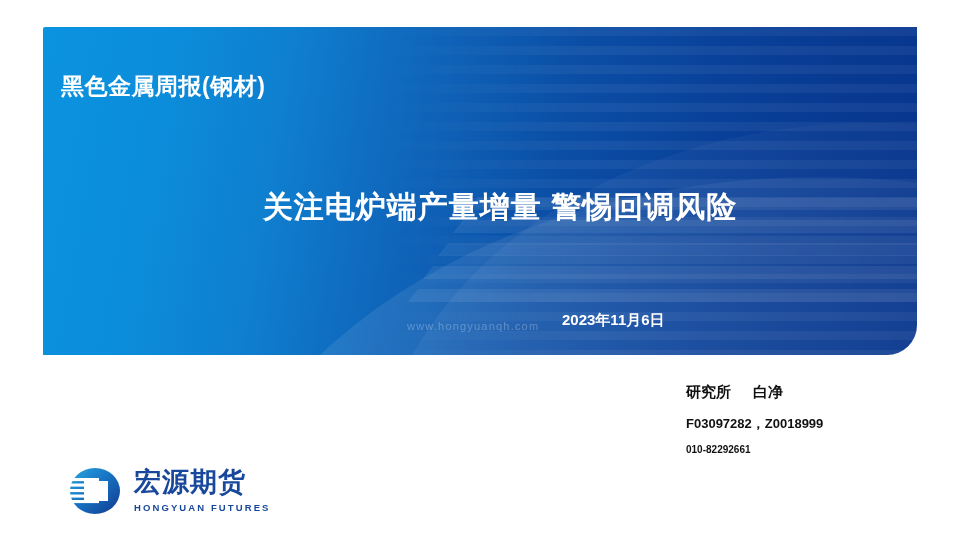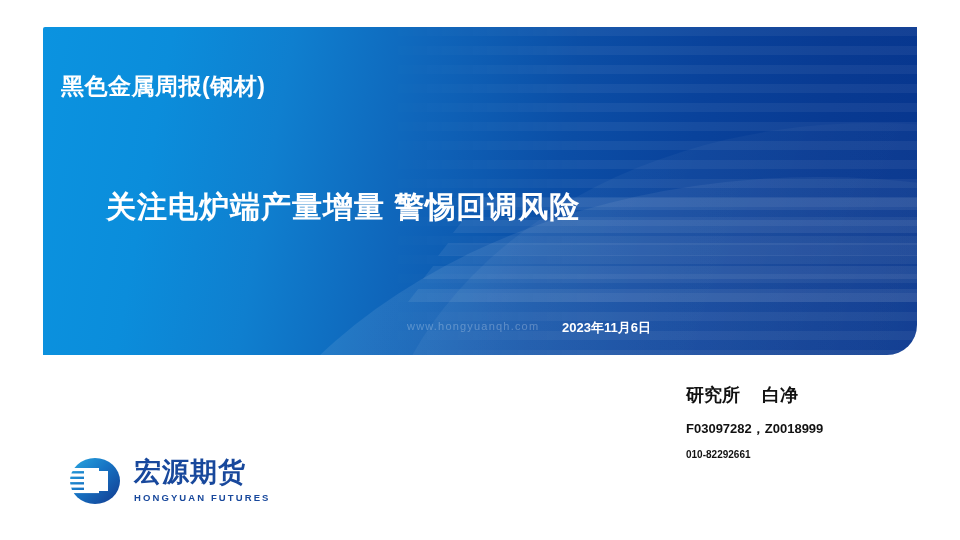--- a/index.html
+++ b/index.html
@@ -86,59 +86,59 @@
     font-weight: bold;
     letter-spacing: 0.5px;
     white-space: nowrap;
   }
 
   #main-heading {
     position: absolute;
     left: 0;
     right: 0;
     top: 160px;
-    text-align: left;
+    text-align: center;
     color: #ffffff;
     font-size: 30px;
     font-weight: bold;
     letter-spacing: 1px;
     white-space: nowrap;
-    padding-left: 63px;
+    padding-left: 40px;
   }
 
   #watermark {
     position: absolute;
     left: 364px;
     top: 293px;
     color: rgba(255,255,255,0.26);
     font-size: 11px;
     letter-spacing: 1.2px;
     white-space: nowrap;
   }
 
   #banner-date {
     position: absolute;
     left: 519px;
-    top: 292px;
+    top: 284px;
     color: #ffffff;
-    font-size: 13px;
+    font-size: 15px;
     font-weight: bold;
     white-space: nowrap;
     text-align: center;
   }
 
   
   #contact-block {
     position: absolute;
     left: 686px;
     top: 383px;
     color: #111111;
   }
   #contact-dept-line {
-    font-size: 18px;
+    font-size: 15px;
     font-weight: bold;
     white-space: nowrap;
     margin-bottom: 13px;
   }
   #contact-dept-label { margin-right: 22px; }
   #contact-license {
     font-size: 13px;
     font-weight: bold;
     white-space: nowrap;
     margin-bottom: 11px;
@@ -146,21 +146,21 @@
   #contact-phone {
     font-size: 10px;
     font-weight: bold;
     white-space: nowrap;
   }
 
   
   #logo {
     position: absolute;
     left: 62px;
-    top: 456px;
+    top: 466px;
     display: flex;
     align-items: center;
   }
   #logo-mark { width: 62px; height: 50px; flex: none; }
   #logo-text { margin-left: 10px; }
   #logo-cn {
     color: #18489c;
     font-size: 27px;
     font-weight: bold;
     letter-spacing: 1px;

